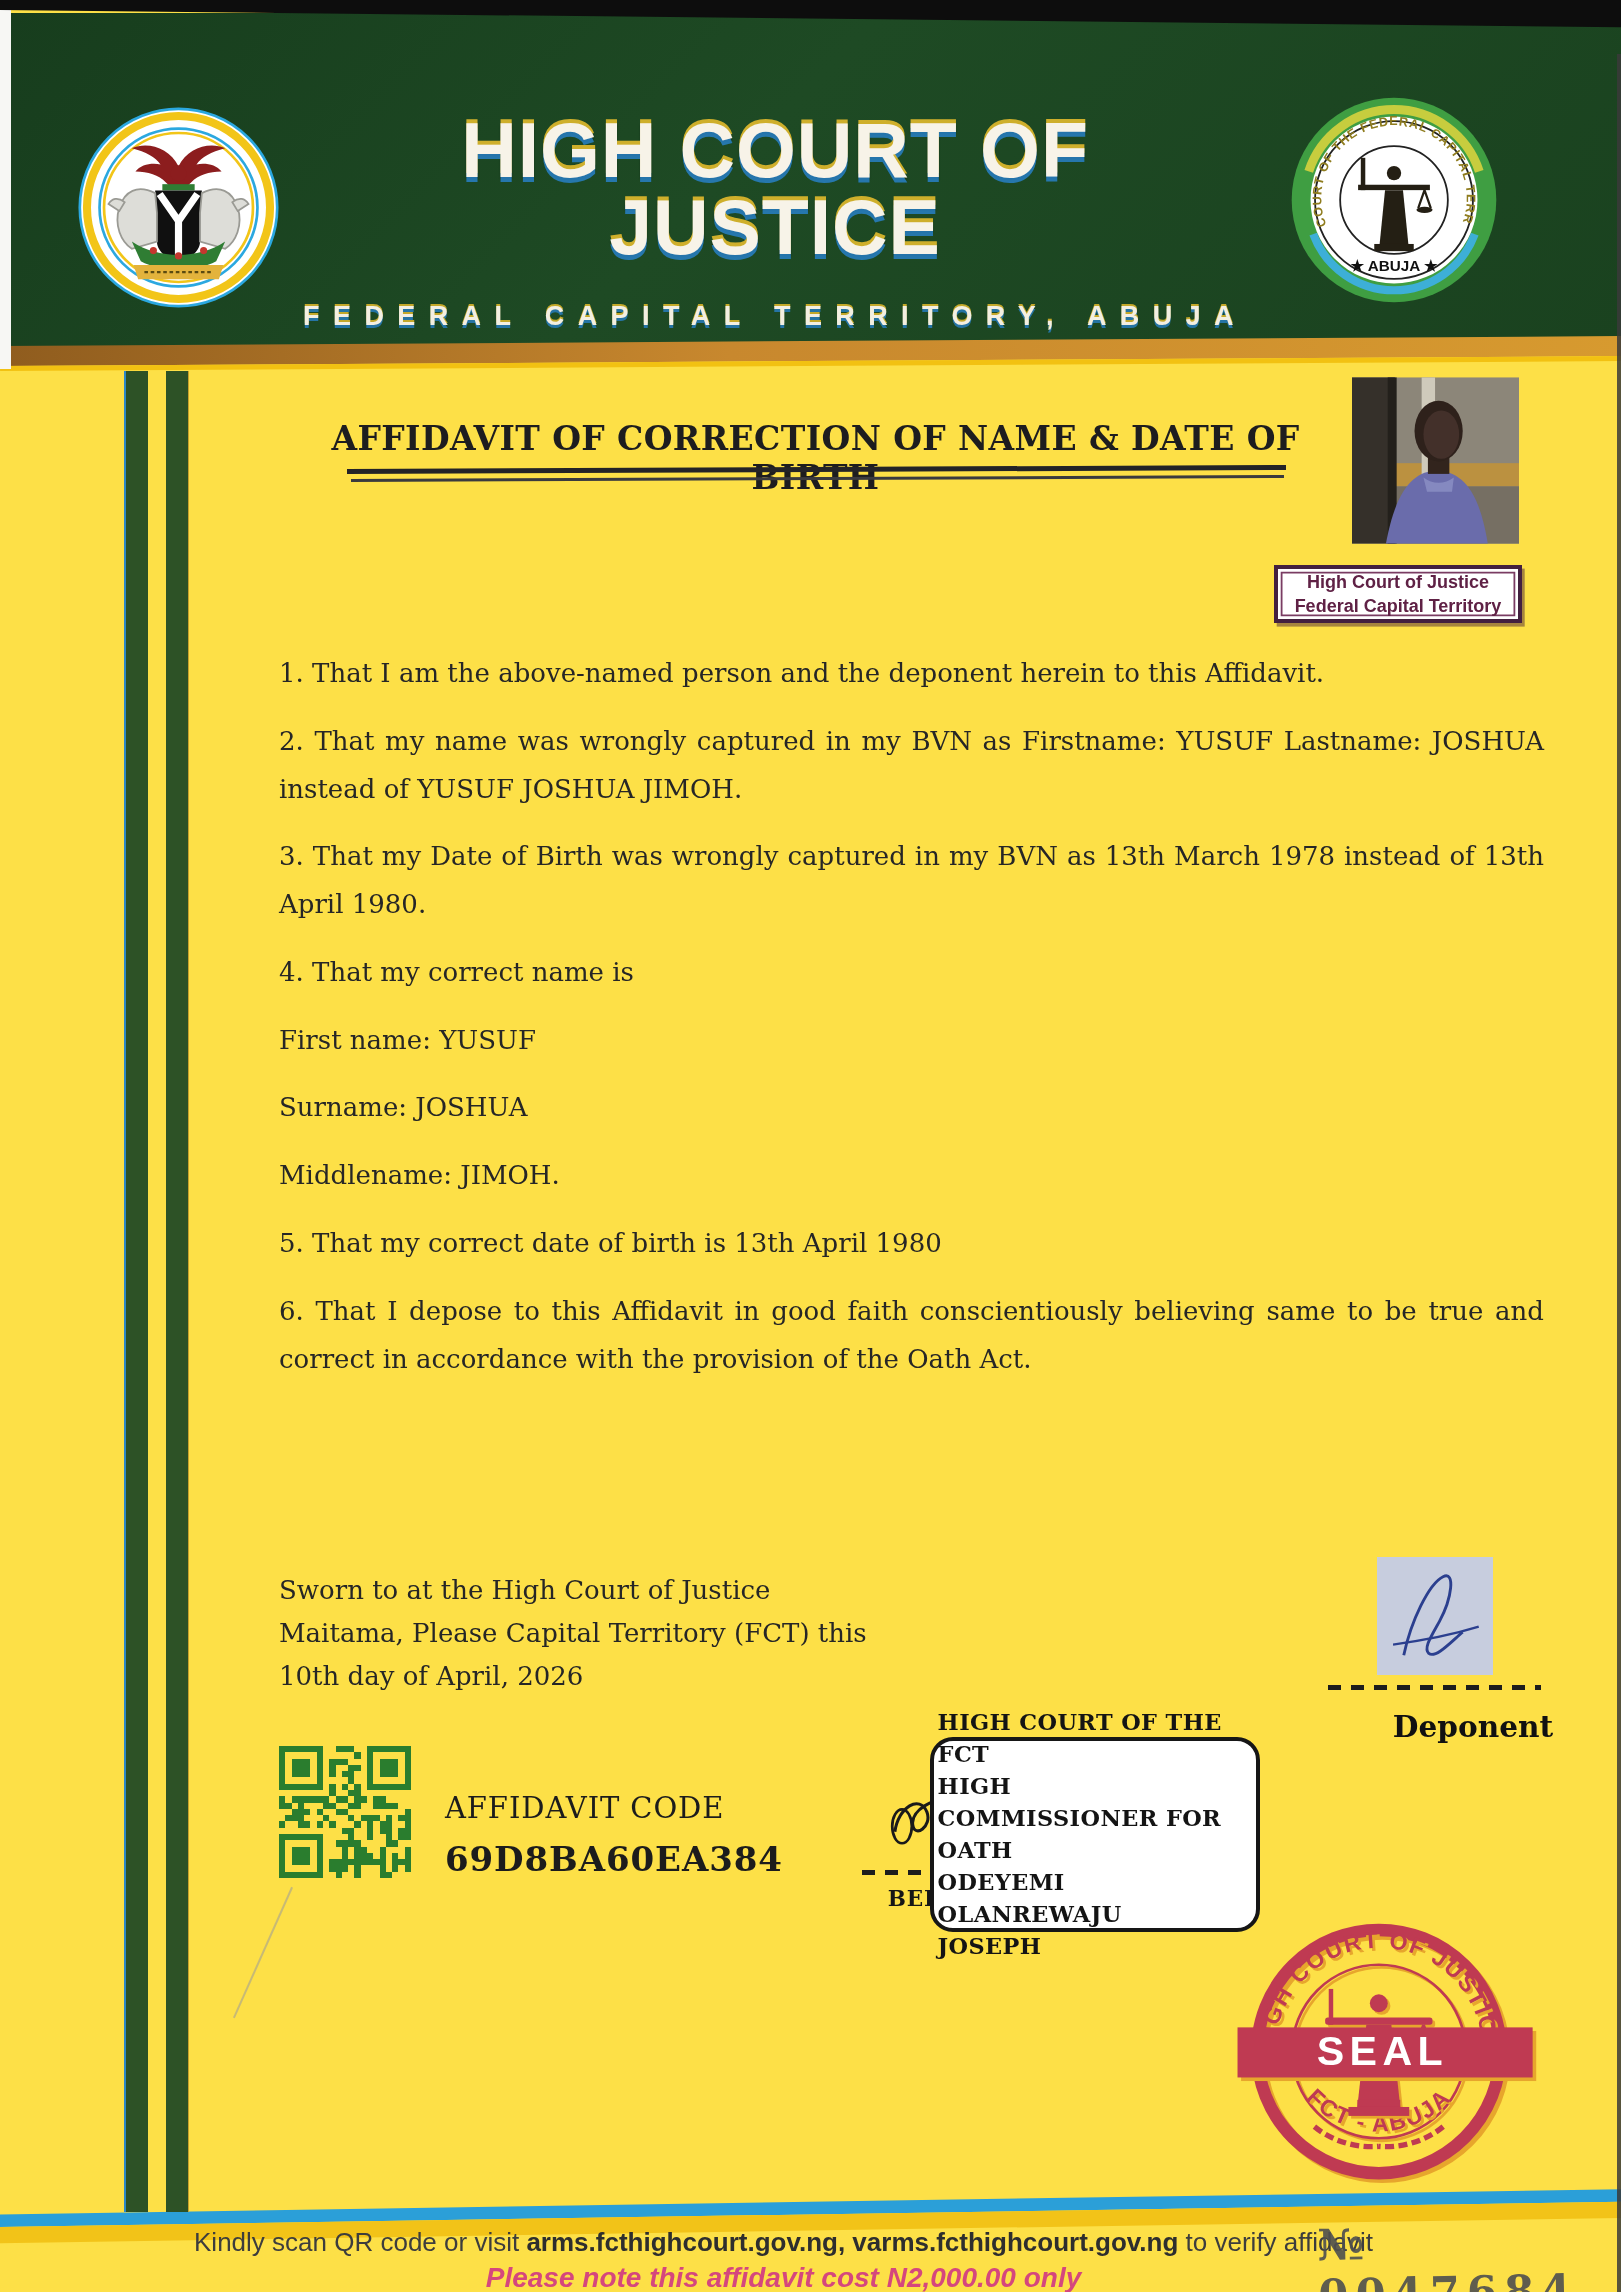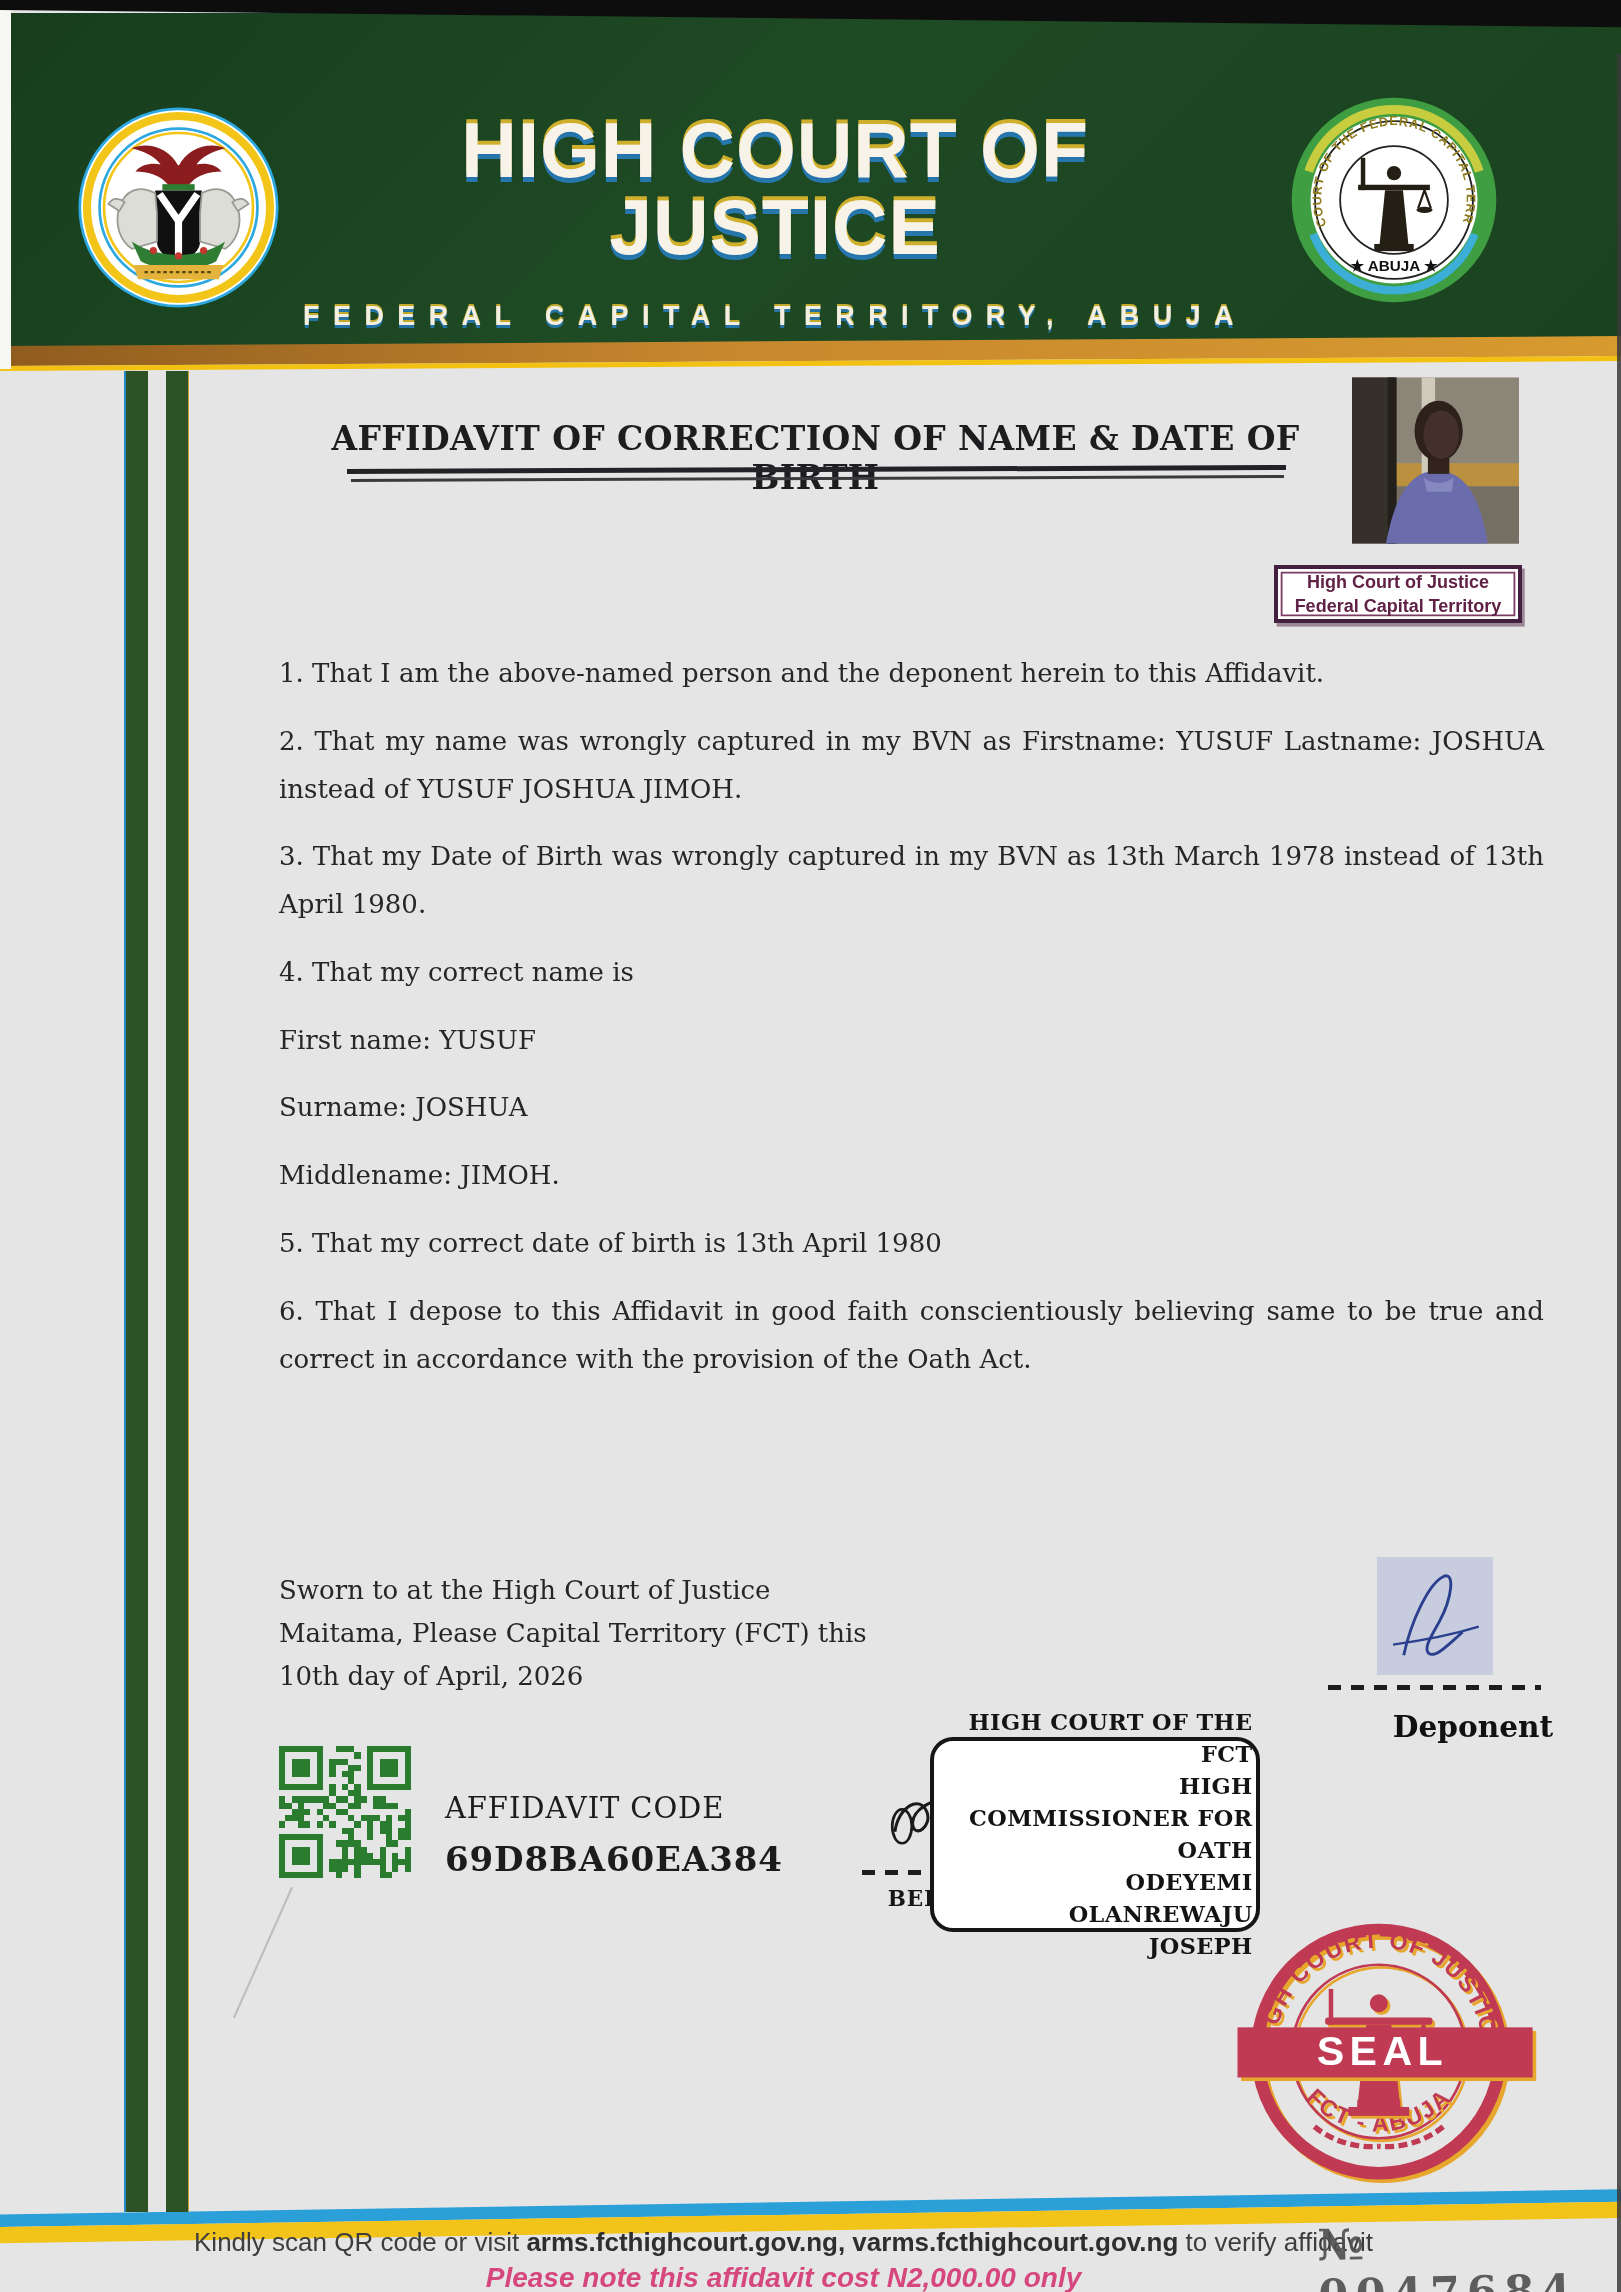--- a/index.html
+++ b/index.html
@@ -1,16 +1,16 @@
 <!DOCTYPE html>
 <html style="font-size:14.3px"><head>
 <meta charset="utf-8">
 <style>
   html,body{margin:0;padding:0;background:#555;}
-  .page{position:relative;width:1621px;height:2293px;background:#e5e5e5;overflow:hidden;
+  .page{position:relative;width:1621px;height:2293px;background:#fde047;overflow:hidden;
         font-family:"DejaVu Serif",serif;color:#232323;}
   
   .top-edge{position:absolute;left:0;top:0;width:1621px;height:29px;z-index:9;}
   .right-edge{position:absolute;right:0;top:54px;bottom:0;width:4.5px;background:#3a3a3a;opacity:.85;z-index:9;}
   .left-sliver{position:absolute;left:0;top:9px;width:10.7px;height:360px;background:#f7f7f4;z-index:5;}
   
   .header{position:absolute;left:0;top:12.5px;width:1621px;height:337px;
           background:linear-gradient(135deg,#173d1d 0%,#1e4a24 45%,#1a421f 100%);}
   .gold-band{position:absolute;left:0;top:346px;width:1621px;height:19.7px;
              background:linear-gradient(to right,#8f5c1e,#c8882e 45%,#d79a2f);
@@ -57,21 +57,21 @@
       transform:rotate(24deg);opacity:.55;}
   .code-block{position:absolute;left:445px;top:1791px;width:322px;}
   .code-label{font-weight:normal;font-size:29px;letter-spacing:0.9px;color:#1c1c1c;}
   .code-value{margin-top:14.3px;font-weight:bold;font-size:34px;letter-spacing:0.9px;color:#1c1c1c;}
   .beforeme-scribble{position:absolute;left:882px;top:1780px;width:188px;height:82px;}
   .bm-dashes{position:absolute;left:862px;top:1870px;width:210px;}
   .bm-label{position:absolute;left:862px;top:1886px;width:210px;text-align:center;
       font-weight:bold;font-size:21.5px;letter-spacing:0.9px;color:#161616;}
   .comm-box{position:absolute;left:930px;top:1737px;width:315px;height:176px;
       border:4.5px solid #161616;border-radius:23px;background:#fff;
-      display:flex;flex-direction:column;justify-content:center;text-align:right;padding:5.4px 3.6px;}
+      display:flex;flex-direction:column;justify-content:center;text-align:left;padding:5.4px 3.6px;}
   .comm-box div{font-weight:bold;font-size:22.4px;line-height:32px;color:#141414;letter-spacing:0.4px;}
   
   .red-seal{position:absolute;left:1225px;top:1917px;width:313px;height:278px;}
   
   .stripes{position:absolute;left:0;top:2182px;width:1621px;height:63px;}
   .verify-line{position:absolute;left:18px;top:2227px;width:1531px;text-align:center;
       font-family:"Liberation Sans",sans-serif;font-size:26px;color:#3d3d3d;}
   .verify-line b{color:#2e2e2e;}
   .note-line{position:absolute;left:18px;top:2262px;width:1531px;text-align:center;
       font-family:"Liberation Sans",sans-serif;font-weight:bold;font-style:italic;font-size:28px;}

